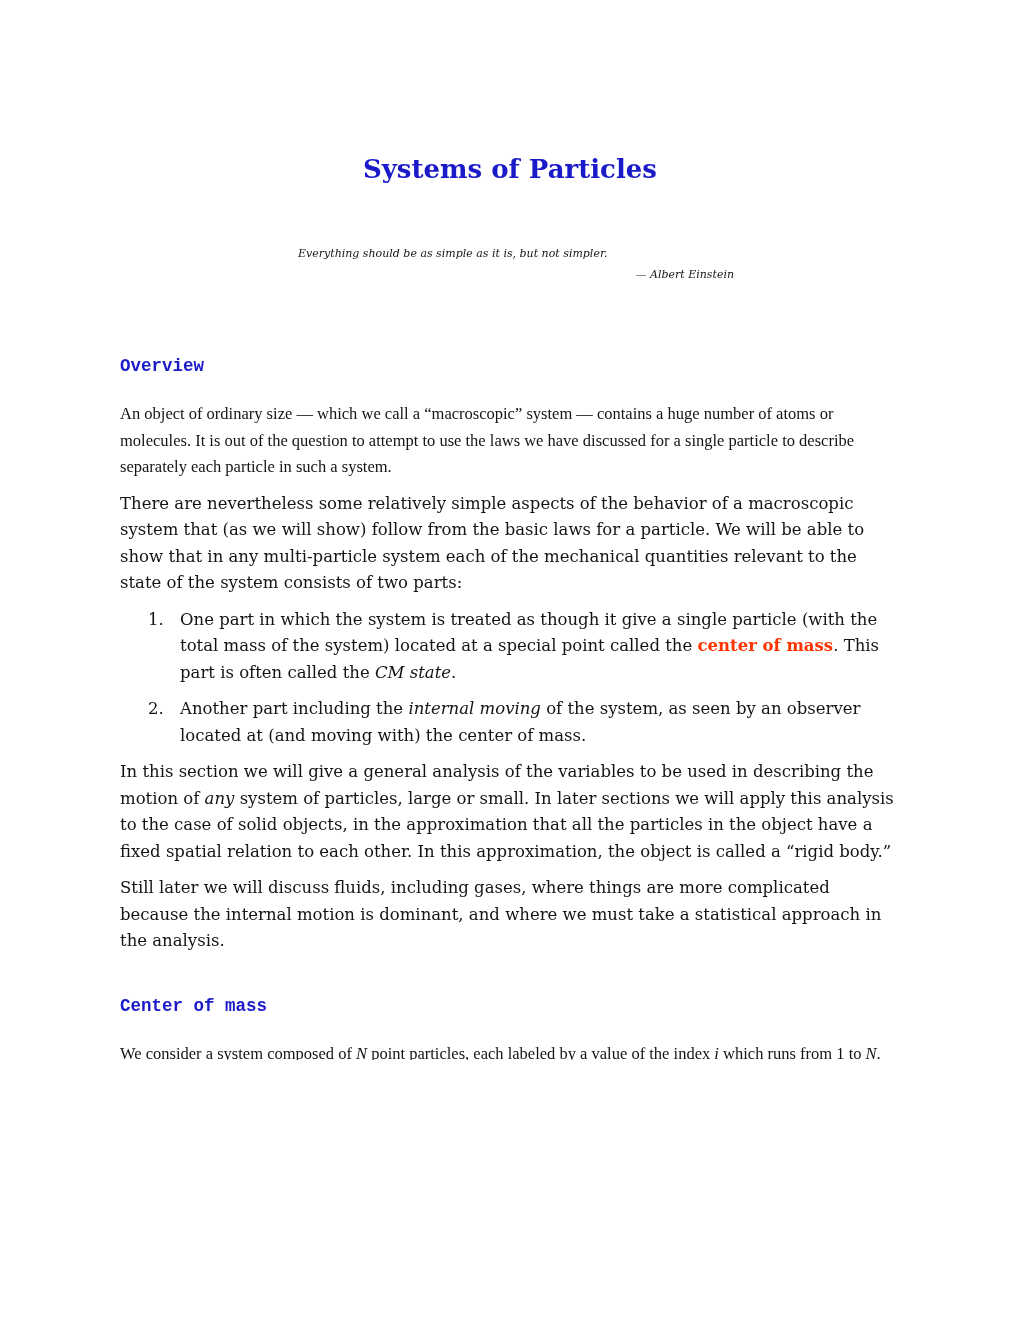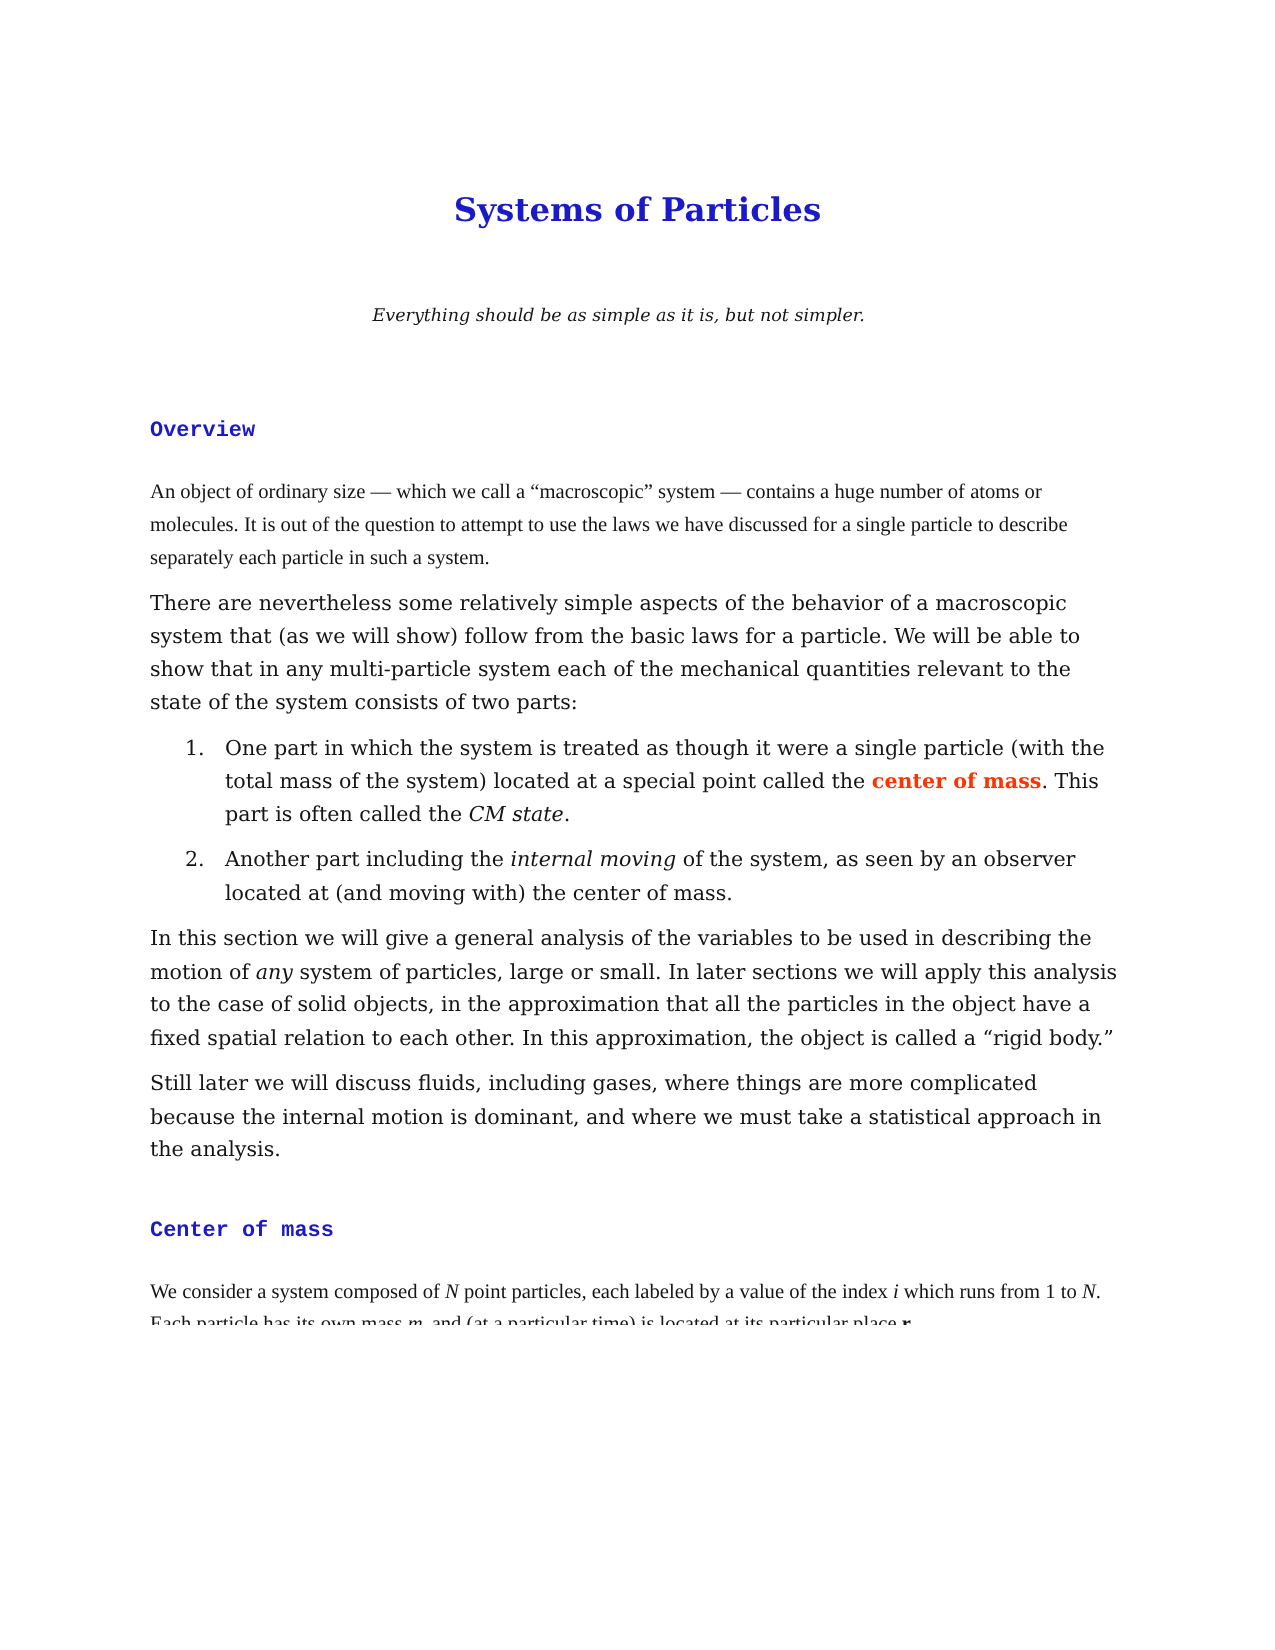--- a/index.html
+++ b/index.html
@@ -17,21 +17,21 @@
   .content{padding:153px 120px 0 120px;}
 
   .doc-title{
     margin:0;
     font-size:26px;line-height:32px;font-weight:bold;
     text-align:center;color:var(--blue);
   }
 
   .epigraph{
     margin:58px 0 0 178px;width:436px;
-    font-size:14px;line-height:21px;font-style:italic;
+    font-size:11px;line-height:21px;font-style:italic;
   }
   .epigraph p{margin:0;}
   .epigraph-attribution{text-align:right;}
 
   .section-heading{
     margin:70px 0 0 0;
     font-size:17.5px;line-height:22px;font-weight:bold;
     color:var(--blue);
     font-family:Liberation Mono, monospace;
   }
@@ -66,31 +66,32 @@
 </head>
 <body>
 
 <div class="page">
   <div class="content">
 
     <h1 class="doc-title">Systems of Particles</h1>
 
     <div class="epigraph">
       <p class="epigraph-quote">Everything should be as simple as it is, but not simpler.</p>
+      <p class="epigraph-attribution">— Albert Einstein</p>
     </div>
 
     <h2 class="section-heading">Overview</h2>
 
     <p class="body-para"><span class="run-n">An object of ordinary size — which we call a “macroscopic” system — contains a huge number of atoms or molecules. It is out of the question to attempt to use the laws we have discussed for a single particle to describe separately each particle in such a system.</span></p>
     <p class="body-para"><span class="run-n">There are nevertheless some relatively simple aspects of the behavior of a macroscopic system that (as we will show) follow from the basic laws for a particle. We will be able to show that in any multi-particle system each of the mechanical quantities relevant to the state of the system consists of two parts:</span></p>
 
     <div class="numbered-list">
       <div class="list-item">
         <span class="list-number">1.</span>
-        <span class="list-text"><span class="run-n">One part in which the system is treated as though it were a single particle (with the total mass of the system) located at a special point called the </span><span class="run-rb">center of mass</span><span class="run-n">. This part is often called the </span><span class="run-i">CM state</span><span class="run-n">.</span></span>
+        <span class="list-text"><span class="run-n">One part in which the system is treated as though it give a single particle (with the total mass of the system) located at a special point called the </span><span class="run-rb">center of mass</span><span class="run-n">. This part is often called the </span><span class="run-i">CM state</span><span class="run-n">.</span></span>
       </div>
       <div class="list-item">
         <span class="list-number">2.</span>
         <span class="list-text"><span class="run-n">Another part including the </span><span class="run-i">internal moving</span><span class="run-n"> of the system, as seen by an observer located at (and moving with) the center of mass.</span></span>
       </div>
     </div>
 
     <p class="body-para"><span class="run-n">In this section we will give a general analysis of the variables to be used in describing the motion of </span><span class="run-i">any</span><span class="run-n"> system of particles, large or small. In later sections we will apply this analysis to the case of solid objects, in the approximation that all the particles in the object have a fixed spatial relation to each other. In this approximation, the object is called a “rigid body.”</span></p>
     <p class="body-para"><span class="run-n">Still later we will discuss fluids, including gases, where things are more complicated because the internal motion is dominant, and where we must take a statistical approach in the analysis.</span></p>
 

